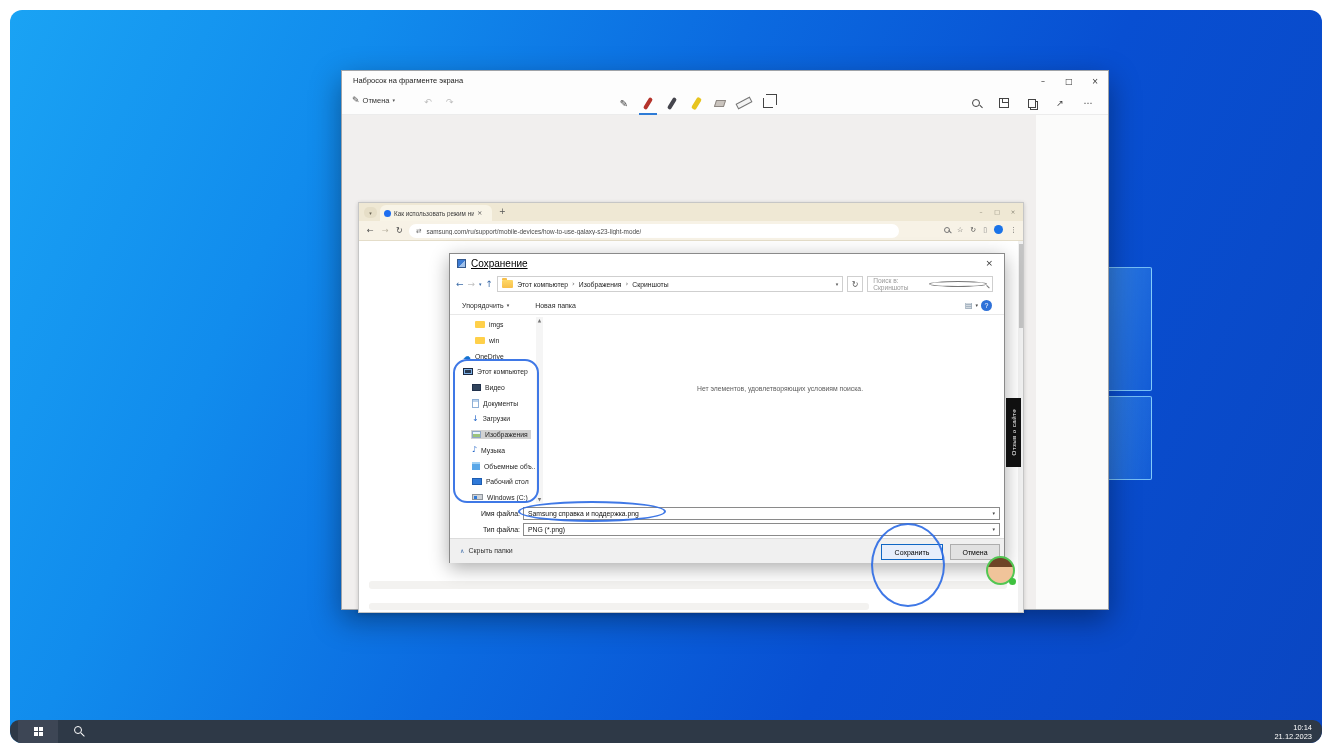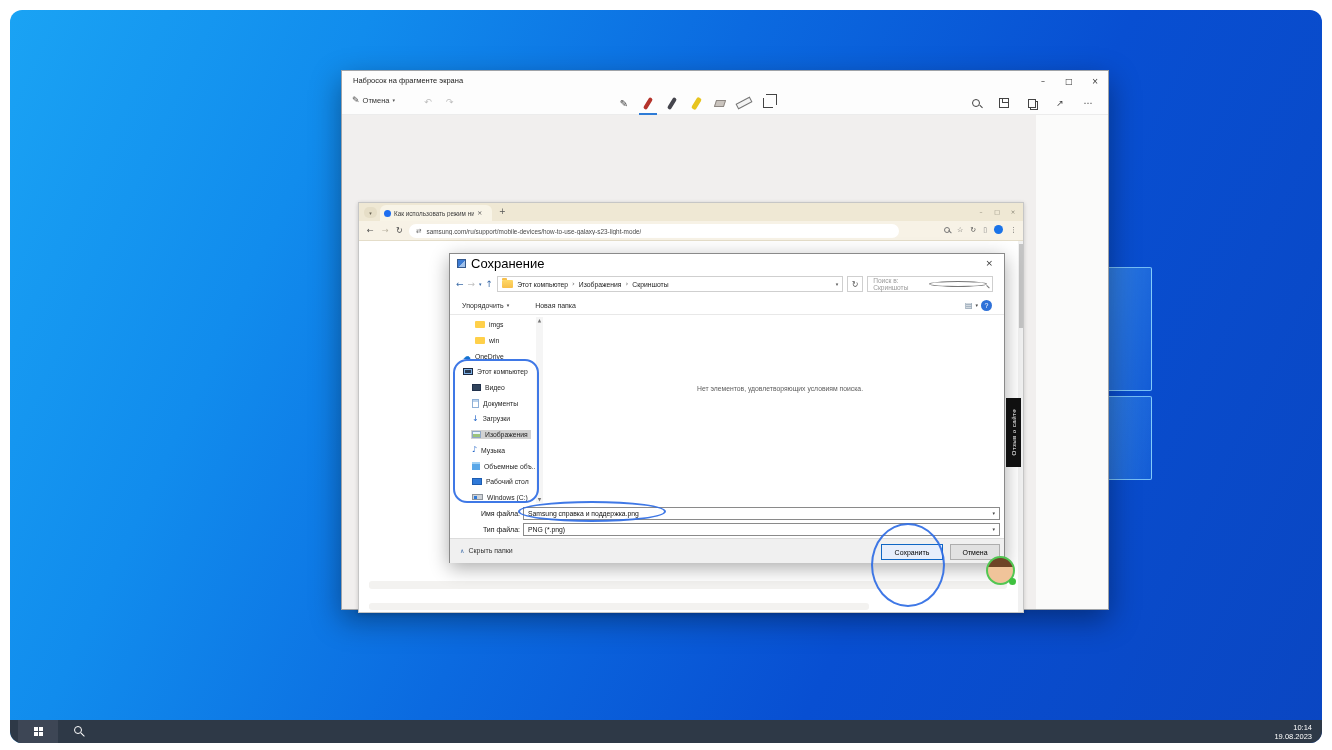--- a/index.html
+++ b/index.html
@@ -8,21 +8,21 @@
   .abs { position:absolute; }
   .glyph { font-family:"DejaVu Sans",sans-serif; }
 
   
   #desktop { left:10px; top:10px; width:1312px; height:733px; border-radius:12px;
     overflow:hidden; background:linear-gradient(115deg,#1aa3f4 0%,#118ced 22%,#0b6ae0 45%,#084fd2 68%,#0a46c2 100%); }
   .wallpane { background:linear-gradient(100deg,rgba(110,195,252,.70),rgba(45,135,240,.28));
     border:1px solid rgba(150,220,255,.75); border-radius:2px; }
 
   
-  #taskbar { left:0; bottom:0; width:100%; height:23px; background:#2e3947; z-index:40; }
+  #taskbar { left:0; bottom:0; width:100%; height:23px; background:#2e3947; z-index:40;border-radius:9px; }
   #start-btn { left:8px; top:0; width:40px; height:23px; background:#3d4655; display:flex; align-items:center; justify-content:center; }
   .winlogo { width:9px; height:9px; display:grid; grid-template-columns:4px 4px; grid-template-rows:4px 4px; gap:1px; }
   .winlogo span { background:#fff; }
   .tb-mag { left:64px; top:6px; width:8px; height:8px; border:1.4px solid #fff; border-radius:50%; }
   .tb-mag::after { content:""; position:absolute; width:5px; height:1.4px; background:#fff; right:-4px; bottom:-2px; transform:rotate(45deg); }
   #clock { right:10px; top:3px; color:#fff; font-size:7.5px; text-align:right; line-height:1.25; }
 
   
   #snipwin { left:331px; top:60px; width:768px; height:540px; background:#fbfbfa;
     border:1px solid #9fa3a8; box-shadow:0 10px 28px rgba(0,0,0,.38); z-index:10; }
@@ -71,21 +71,21 @@
   #shot-thumb { left:1px; top:3px; width:5px; height:84px; background:#c4c4c4; }
   #chat-avatar { left:627px; top:353px; width:29px; height:29px; border-radius:50%; border:2px solid #53c653;
     background:linear-gradient(#6e4427 0 34%, #f0c49a 34%); overflow:hidden; z-index:31; }
   #chat-dot { left:650px; top:375px; width:7px; height:7px; border-radius:50%; background:#3fc13f; z-index:32; }
 
   
   #dialog { left:90px; top:50px; width:556px; height:310px; background:#fff; border:1px solid #8a8a8a;
     box-shadow:0 5px 18px rgba(0,0,0,.33); z-index:20; }
   #dlg-titlebar { left:0; top:0; width:100%; height:18px; background:#fff; display:flex; align-items:center; padding:0 7px; gap:5px; }
   #dlg-icon { width:9px; height:9px; background:linear-gradient(135deg,#3b7bd4 55%,#9fc0ea 55%); border:1px solid #35598c; }
-  #dlg-title { font-size:13px; color:#000; flex:1; }
+  #dlg-title { font-size:10px; color:#000; flex:1;text-decoration:underline; }
   #dlg-close { font-size:9px; color:#333; padding:0 4px; }
   #dlg-nav { left:0; top:18px; width:100%; height:24px; display:flex; align-items:center; padding:0 6px; gap:4px; }
   .dnav { font-size:9px; color:#3d6ca8; }
   .dnav.dis { color:#c0c0c0; }
   #crumbbar { width:346px; height:16px; border:1px solid #cfcfcf; background:#fff; display:flex; align-items:center; padding:0 4px; gap:4px; font-size:6.8px; color:#222; }
   .folder-ic { width:11px; height:8px; background:linear-gradient(#ffd968,#f7bf4a); border-radius:1px; position:relative; flex:none; }
   .folder-ic::before { content:""; position:absolute; top:-2px; left:0; width:5px; height:2px; background:#f7bf4a; border-radius:1px 1px 0 0; }
   .crumb-sep { color:#666; font-size:7px; }
   #crumb-chev { margin-left:auto; font-size:5px; color:#555; }
   #dlg-refresh { width:16px; height:16px; border:1px solid #cfcfcf; font-size:8px; color:#555; display:flex; align-items:center; justify-content:center; }
@@ -415,16 +415,16 @@
       <span class="winlogo">
           <span></span>
           <span></span>
           <span></span>
           <span></span>
         </span>
     </div>
     <div class="abs tb-mag"></div>
     <div id="clock" class="abs">
       <div>10:14</div>
-      <div>19.08.2023</div>
+      <div>21.12.2023</div>
     </div>
   </div>
 </div>
 
 </body></html>

